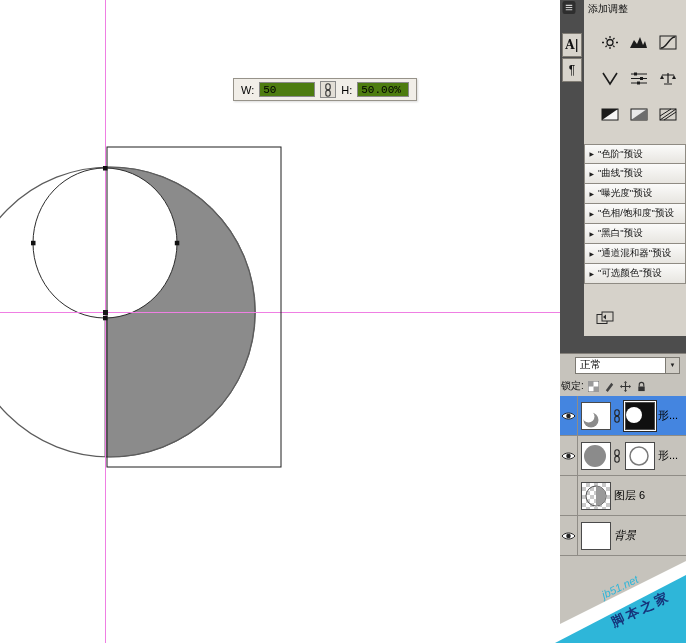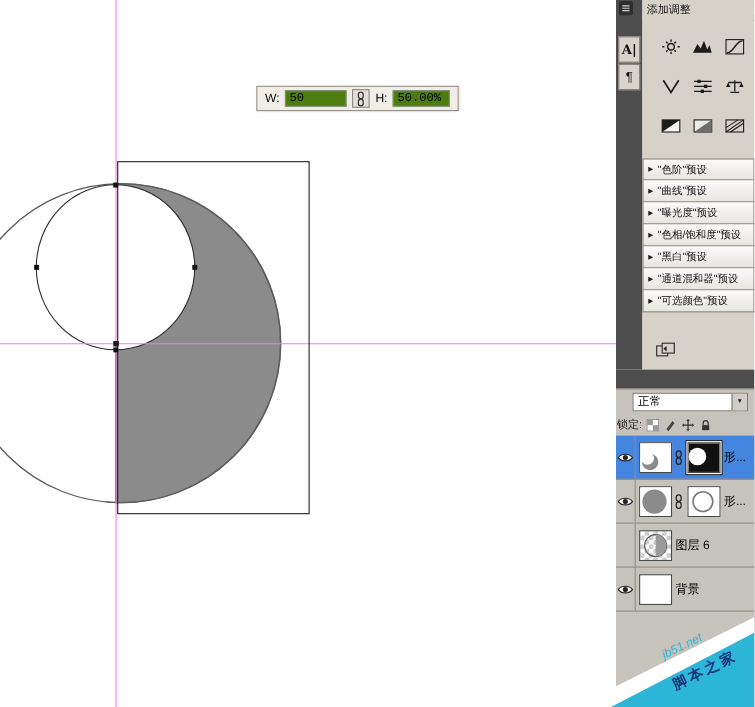--- a/index.html
+++ b/index.html
@@ -61,21 +61,21 @@
             border-right:1px solid #8f8c86;box-sizing:border-box;cursor:pointer}
   .thumb{width:30px;height:28px;border:1px solid #4a4a4a;box-sizing:border-box;margin-left:3px;
          background:#fff;position:relative;flex:none;cursor:pointer}
   .thumb svg{display:block}
   .thumb.checker{background-image:linear-gradient(45deg,#c9c9c9 25%,transparent 25%,transparent 75%,#c9c9c9 75%),
                  linear-gradient(45deg,#c9c9c9 25%,#fff 25%,#fff 75%,#c9c9c9 75%);
                  background-size:8px 8px;background-position:0 0,4px 4px}
   .mask-sel{box-shadow:0 0 0 1px #fff,0 0 0 2px #2a2a2a}
   .chain{width:9px;flex:none;display:flex;align-items:center;justify-content:center;margin:0 1px}
   .lname{font-size:11px;color:#000;margin-left:3px;white-space:nowrap;overflow:hidden}
-  .lname.italic{}
+  .lname.italic{font-style:italic}
   
   .wm{position:absolute;right:0;bottom:0;width:160px;height:90px;pointer-events:none}
 </style>
 </head>
 <body>
 
 <div class="stage">
 
   <svg class="canvas-svg" width="560" height="643">
 

